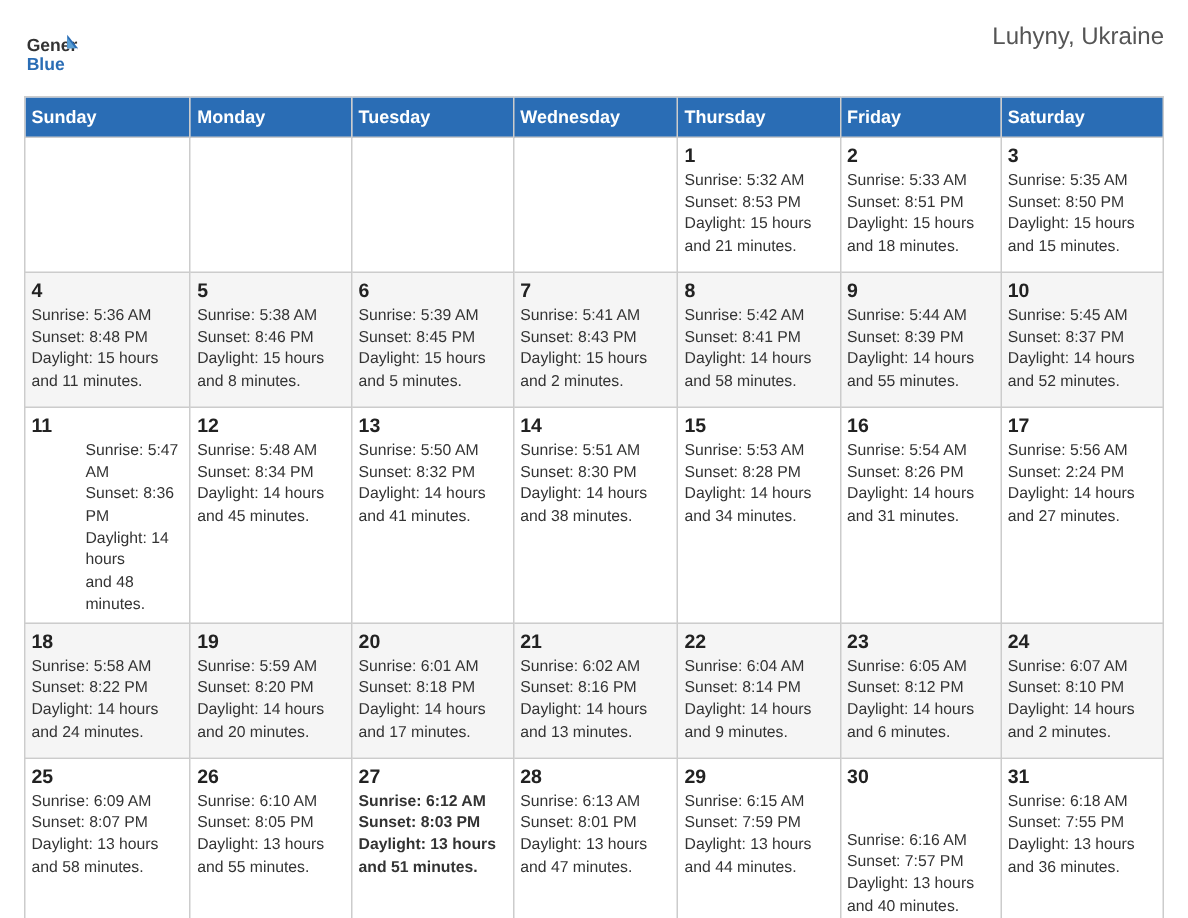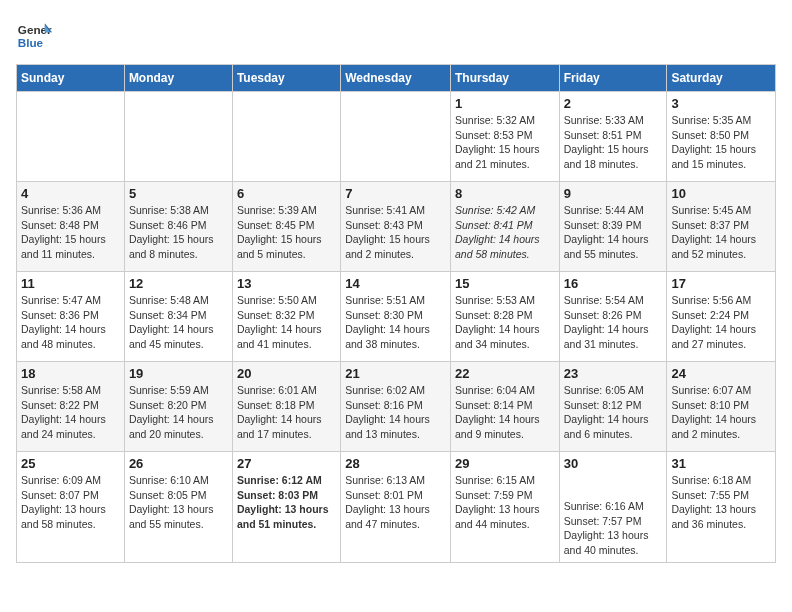--- a/index.html
+++ b/index.html
@@ -72,20 +72,21 @@
 <div class="header">
   <div class="logo">
     <svg class="logo-icon" viewBox="0 0 40 40">
       <text x="2" y="20" font-size="13" font-weight="bold" fill="#333" font-family="Arial">General</text>
       <text x="2" y="34" font-size="13" font-weight="bold" fill="#2a6db5" font-family="Arial">Blue</text>
       <polygon points="32,8 40,18 32,18" fill="#2a6db5"></polygon>
       <polygon points="32,10 38,18 32,18" fill="#5a9fd4"></polygon>
     </svg>
   </div>
   <div class="title-block">
+    <div class="title-location">Luhyny, Ukraine</div>
   </div>
 </div>
 
 <table>
   <thead>
     <tr id="weekday-header">
     <th>Sunday</th>
         <th>Monday</th>
         <th>Tuesday</th>
         <th>Wednesday</th>
@@ -146,21 +147,21 @@
         </td>
         <td>
           <div class="day-num">7</div>
           <div class="day-info" style="white-space: pre-line;">Sunrise: 5:41 AM
 Sunset: 8:43 PM
 Daylight: 15 hours
 and 2 minutes.</div>
         </td>
         <td>
           <div class="day-num">8</div>
-          <div class="day-info" style="white-space: pre-line; font-style: italic;">Sunrise: 5:42 AM
+          <div class="day-info" style="white-space: pre-line;">Sunrise: 5:42 AM
 Sunset: 8:41 PM
 Daylight: 14 hours
 and 58 minutes.</div>
         </td>
         <td>
           <div class="day-num">9</div>
           <div class="day-info" style="white-space: pre-line;">Sunrise: 5:44 AM
 Sunset: 8:39 PM
 Daylight: 14 hours
 and 55 minutes.</div>
@@ -169,21 +170,21 @@
           <div class="day-num">10</div>
           <div class="day-info" style="white-space: pre-line;">Sunrise: 5:45 AM
 Sunset: 8:37 PM
 Daylight: 14 hours
 and 52 minutes.</div>
         </td>
       </tr>
       <tr>
         <td>
           <div class="day-num">11</div>
-          <div class="day-info" style="white-space: pre-line;">Sunrise: 5:47 AM
+          <div class="day-info" style="white-space: pre-line; margin-left: 36px;">Sunrise: 5:47 AM
 Sunset: 8:36 PM
 Daylight: 14 hours
 and 48 minutes.</div>
         </td>
         <td>
           <div class="day-num">12</div>
           <div class="day-info" style="white-space: pre-line;">Sunrise: 5:48 AM
 Sunset: 8:34 PM
 Daylight: 14 hours
 and 45 minutes.</div>

